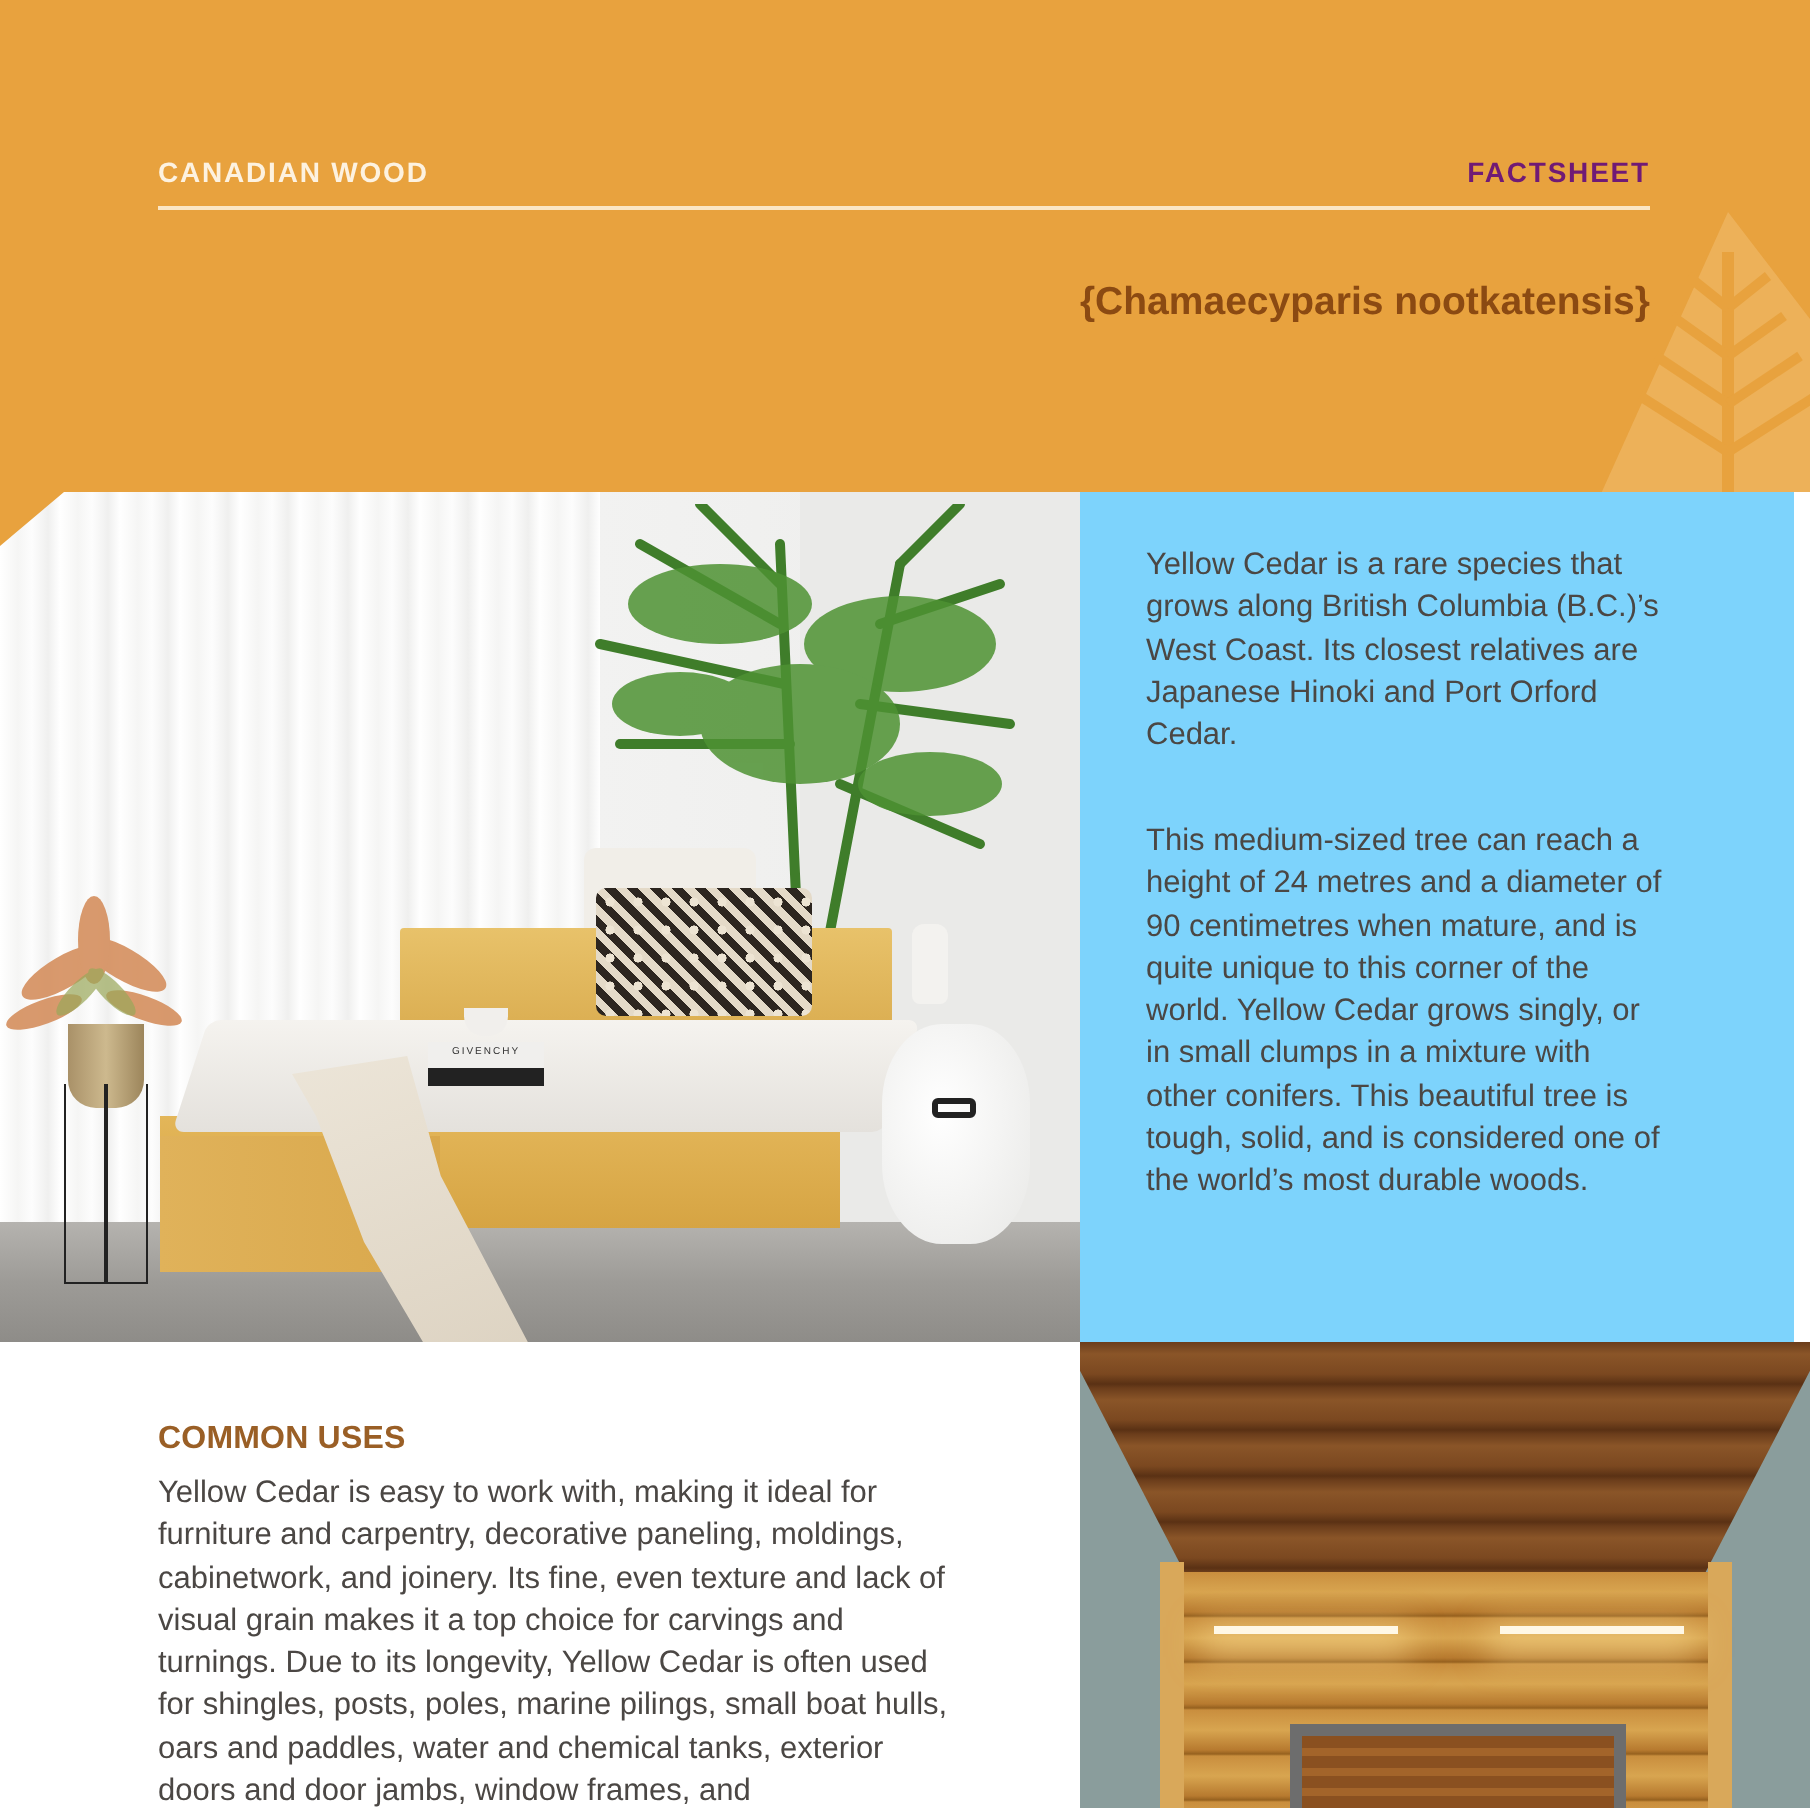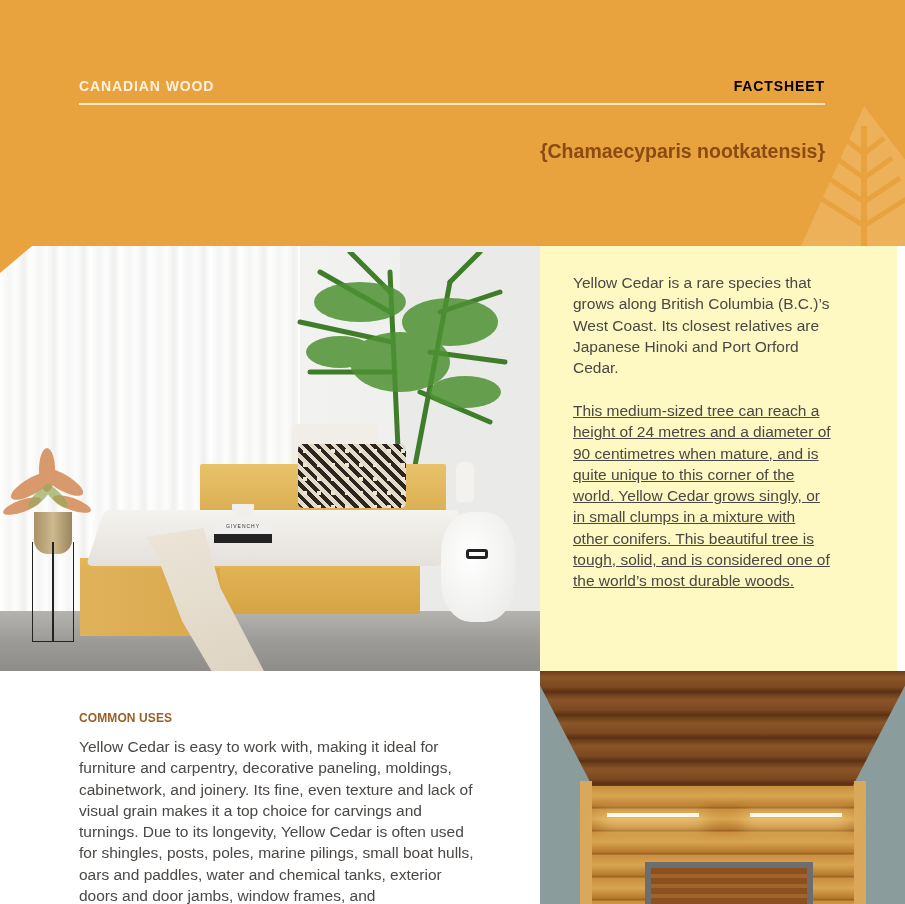--- a/index.html
+++ b/index.html
@@ -10,21 +10,21 @@
   .header {
     position: absolute; left: 0; top: 0; width: 905px; height: 246px;
     background: #e8a23e; overflow: hidden;
   }
   .tree-deco { position: absolute; left: 800px; top: 106px; width: 110px; height: 142px; }
   .eyebrow {
     position: absolute; top: 78px; font-size: 14px; font-weight: bold;
     letter-spacing: 0.9px; text-transform: uppercase;
   }
   .eyebrow-left { left: 79px; color: #fdf2e0; }
-  .eyebrow-right { right: 80px; color: #000000; padding-left: 44px; }
+  .eyebrow-right { right: 80px; color: #701a75; padding-left: 44px; }
   .header-rule { position: absolute; left: 79px; top: 103px; width: 746px; height: 1.5px; background: #fbe6c4; }
   .title {
     position: absolute; left: 78px; top: 126px;
     font-family: "DejaVu Serif", "Liberation Serif", serif; font-weight: bold;
     font-size: 45px; color: #ffffff; letter-spacing: -0.5px;
   }
   .latin {
     position: absolute; right: 80px; top: 140px;
     font-family: Liberation Sans, sans-serif;
     font-size: 19.5px; color: #8b4a12; font-weight: bold;
@@ -67,31 +67,31 @@
   .throw { position: absolute; left: 146px; top: 282px; width: 120px; height: 150px; background: linear-gradient(160deg,#ece5d8,#ddd3c2); clip-path: polygon(0 6%, 48% 0, 62% 40%, 100% 98%, 58% 100%, 30% 62%, 10% 20%); }
   .stool { position: absolute; left: 441px; top: 266px; width: 74px; height: 110px; background: radial-gradient(ellipse at 40% 40%, #ffffff, #e8e8e6); border-radius: 30px / 40px; }
   .stool-mark { position: absolute; left: 466px; top: 303px; width: 22px; height: 10px; border: 3px solid #222; border-radius: 3px; }
   .vase { position: absolute; left: 456px; top: 216px; width: 18px; height: 40px; background: #f3f2ef; border-radius: 6px 6px 4px 4px; }
   .plant-left { position: absolute; left: 2px; top: 200px; width: 90px; height: 80px; }
   .pot { position: absolute; left: 34px; top: 266px; width: 38px; height: 42px; background: linear-gradient(90deg,#a99168,#cdb98e,#9c855b); border-radius: 0 0 14px 14px; }
   .stand { position: absolute; left: 32px; top: 296px; width: 42px; height: 100px; border-left: 1.5px solid #222; border-right: 1.5px solid #222; border-bottom: 1.5px solid #222; }
   .stand-mid { position: absolute; left: 52px; top: 296px; width: 1.5px; height: 100px; background: #222; }
 
   
-  .intro-panel { position: absolute; left: 540px; top: 246px; width: 357px; height: 425px; background: #fef9c3; }
+  .intro-panel { position: absolute; left: 540px; top: 246px; width: 357px; height: 425px; background: #7dd3fc; }
   .para {
     font-family: "Liberation Sans", "DejaVu Sans", sans-serif; font-size: 15.5px;
     line-height: 21.3px; color: #4b4744;
   }
   .intro-p1 { position: absolute; left: 33px; top: 26px; width: 260px; }
-  .intro-p2 { position: absolute; left: 33px; top: 154px; width: 260px; text-decoration: underline; }
+  .intro-p2 { position: absolute; left: 33px; top: 164px; width: 260px; }
 
   
   .uses-heading {
-    position: absolute; left: 79px; top: 711px; font-size: 12px; font-weight: bold;
+    position: absolute; left: 79px; top: 711px; font-size: 16px; font-weight: bold;
     color: #9a5f26; letter-spacing: 0.1px; text-transform: uppercase;
   }
   .uses-body { position: absolute; left: 79px; top: 736px; width: 400px; }
 
   
   .photo-wood { position: absolute; left: 540px; top: 671px; width: 365px; height: 233px; overflow: hidden; background: #8a9d9c; }
   .ceiling {
     position: absolute; left: 0; top: 0; width: 365px; height: 120px;
     background: repeating-linear-gradient(180deg, #6b3d1b 0px, #8a5528 6px, #7b4820 16px, #5a3114 21px, #6b3d1b 23px);
     clip-path: polygon(0 0, 100% 0, 100% 12%, 85% 100%, 15% 100%, 0 12%);

